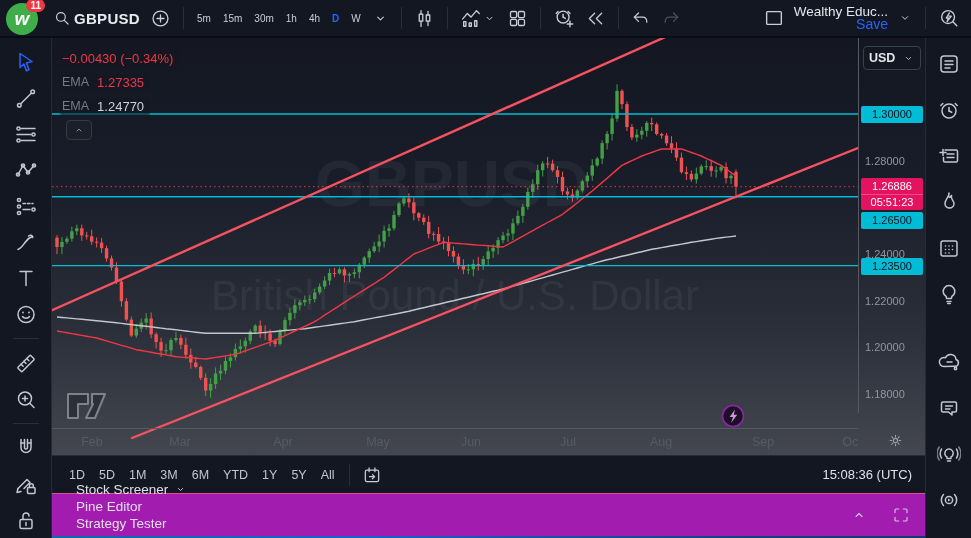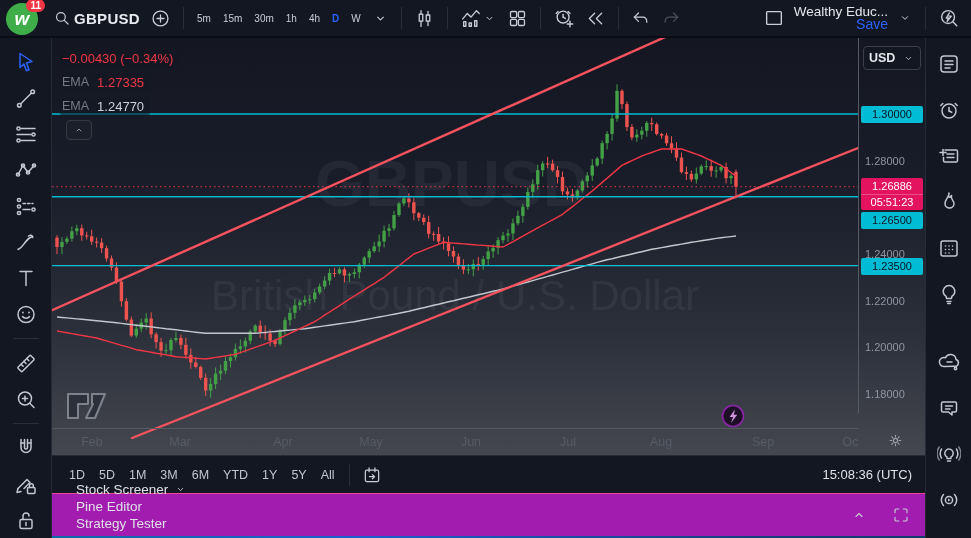--- a/index.html
+++ b/index.html
@@ -819,21 +819,21 @@
             <svg class="ico" width="17" height="17">
                 <use href="#i-gear"></use>
               </svg>
           </button>
         </div>
 
         <div class="taxis" id="taxis">
             <div class="month" style="left: 40px;">Feb</div>
             <div class="month" style="left: 128px;">Mar</div>
             <div class="month" style="left: 231px;">Apr</div>
-            <div class="month" style="left: 319px;">May</div>
+            <div class="month" style="left: 326px;">May</div>
             <div class="month" style="left: 419px;">Jun</div>
             <div class="month" style="left: 516px;">Jul</div>
             <div class="month" style="left: 609px;">Aug</div>
             <div class="month" style="left: 711px;">Sep</div>
             <div class="month" style="left: 800px;">Oct</div>
           </div>
       </div>
 
       <div class="rangerow">
         <div class="grp" id="ranges"><button class="rbtn">1D</button><button class="rbtn">5D</button><button class="rbtn">1M</button><button class="rbtn">3M</button><button class="rbtn">6M</button><button class="rbtn">YTD</button><button class="rbtn">1Y</button><button class="rbtn">5Y</button><button class="rbtn">All</button></div>

